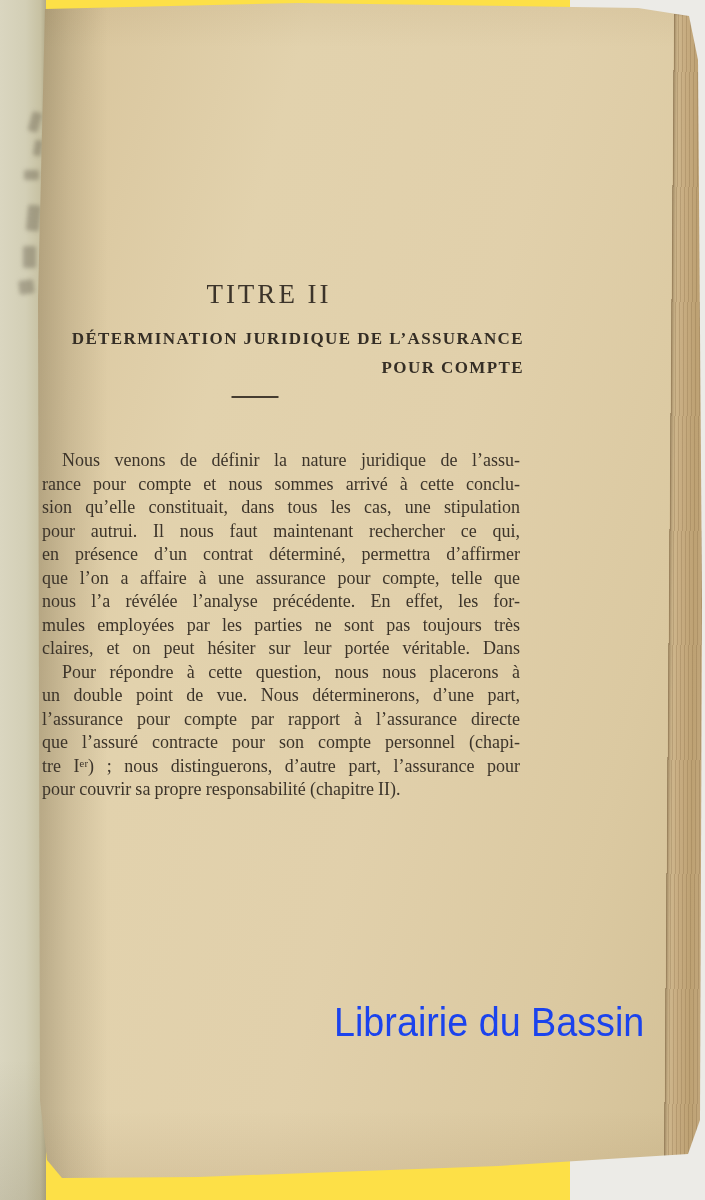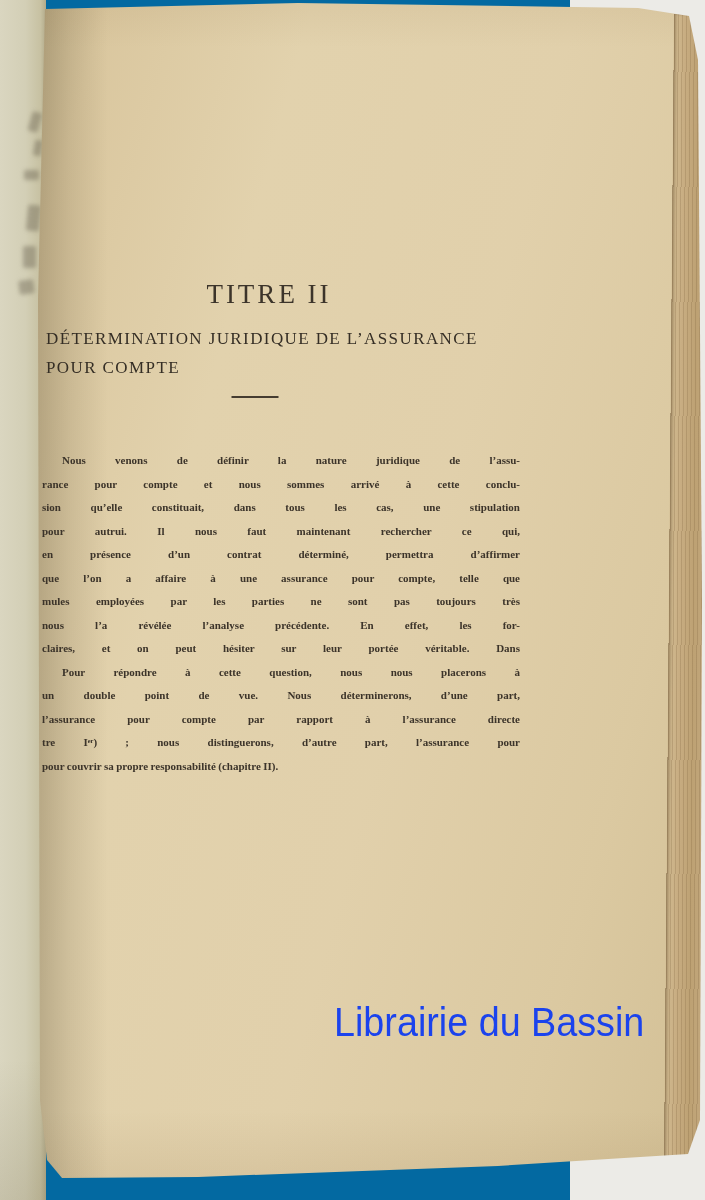--- a/index.html
+++ b/index.html
@@ -1,21 +1,21 @@
 <!DOCTYPE html>
 <html><head>
 <meta charset="utf-8">
 <style>
   html,body{margin:0;padding:0;}
   body{
     width:705px;height:1200px;overflow:hidden;
     background:#ecebe7;
     font-family:"Liberation Serif","DejaVu Serif",serif;
   }
-  .scene{position:relative;width:570px;height:1200px;background:#0369a1;}
+  .scene{position:relative;width:570px;height:1200px;background:#fde047;}
 
   
   .flyleaf{
     position:absolute;left:0;top:0;width:46px;height:1200px;
     background:linear-gradient(90deg,#dad6c0 0%,#d3cfb6 55%,#c7c1a2 88%,#b2aa8a 100%);
   }
   .flyleaf::after{
     content:"";position:absolute;left:0;bottom:0;width:100%;height:140px;
     background:linear-gradient(180deg,rgba(0,0,0,0),rgba(110,100,70,.18));
   }
@@ -50,34 +50,34 @@
   .text-block{
     position:absolute;left:4px;top:0;width:478px;height:1000px;
     color:#3c342a;
   }
   .title{
     position:absolute;top:279px;left:0;width:100%;
     text-align:center;font-size:27px;letter-spacing:3px;
     transform:translateX(-12px);
   }
   .heading{
-    position:absolute;left:0;width:100%;text-align:left;
-    font-weight:normal;font-size:17px;letter-spacing:1.4px;color:#352e25;
+    position:absolute;left:0;width:100%;text-align:right;
+    font-weight:bold;font-size:17px;letter-spacing:1.4px;color:#352e25;
   }
   .heading.l1{top:329px;transform:translateX(4px);}
   .heading.l2{top:358px;transform:translateX(4px);}
   .rule{
     position:absolute;top:396px;left:50%;width:47px;height:2px;
     background:#453c30;transform:translateX(-50%) translateX(-26px);
   }
   .body-text{position:absolute;top:449px;left:0;width:100%;}
   .bodyline{
-    height:23.5px;line-height:23.5px;font-size:11px;
+    height:23.5px;line-height:23.5px;font-size:18px;
     text-align:justify;text-align-last:justify;
-    white-space:nowrap;overflow:visible;word-spacing:-0.3px;font-weight:bold;
+    white-space:nowrap;overflow:visible;word-spacing:-0.3px;
   }
   .bodyline.indent{text-indent:20px;}
   .bodyline.last{text-align-last:left;}
 
   
   .watermark{
     position:absolute;top:999px;left:296px;
     font-family:"Liberation Sans","DejaVu Sans",sans-serif;
     font-size:41px;color:#1b43ed;white-space:nowrap;
     transform:scaleX(0.92);transform-origin:left center;
@@ -107,26 +107,27 @@
       <div class="heading l2">POUR COMPTE</div>
       <div class="rule"></div>
 
       <div class="body-text">
         <div class="bodyline indent">Nous venons de définir la nature juridique de l’assu-</div>
         <div class="bodyline">rance pour compte et nous sommes arrivé à cette conclu-</div>
         <div class="bodyline">sion qu’elle constituait, dans tous les cas, une stipulation</div>
         <div class="bodyline">pour autrui. Il nous faut maintenant rechercher ce qui,</div>
         <div class="bodyline">en présence d’un contrat déterminé, permettra d’affirmer</div>
         <div class="bodyline">que l’on a affaire à une assurance pour compte, telle que</div>
+        <div class="bodyline">nous l’a révélée l’analyse précédente. En effet, les for-</div>
         <div class="bodyline">mules employées par les parties ne sont pas toujours très</div>
-        <div class="bodyline">nous l’a révélée l’analyse précédente. En effet, les for-</div>
         <div class="bodyline">claires, et on peut hésiter sur leur portée véritable. Dans</div>
         <div class="bodyline indent">Pour répondre à cette question, nous nous placerons à</div>
         <div class="bodyline">un double point de vue. Nous déterminerons, d’une part,</div>
         <div class="bodyline">l’assurance pour compte par rapport à l’assurance directe</div>
+        <div class="bodyline">que l’assuré contracte pour son compte personnel (chapi-</div>
         <div class="bodyline">tre Iᵉʳ) ; nous distinguerons, d’autre part, l’assurance pour</div>
         <div class="bodyline last">pour couvrir sa propre responsabilité (chapitre II).</div>
       </div>
     </div>
 
     <div class="watermark">Librairie du Bassin</div>
   </div>
 
 </div>
 

